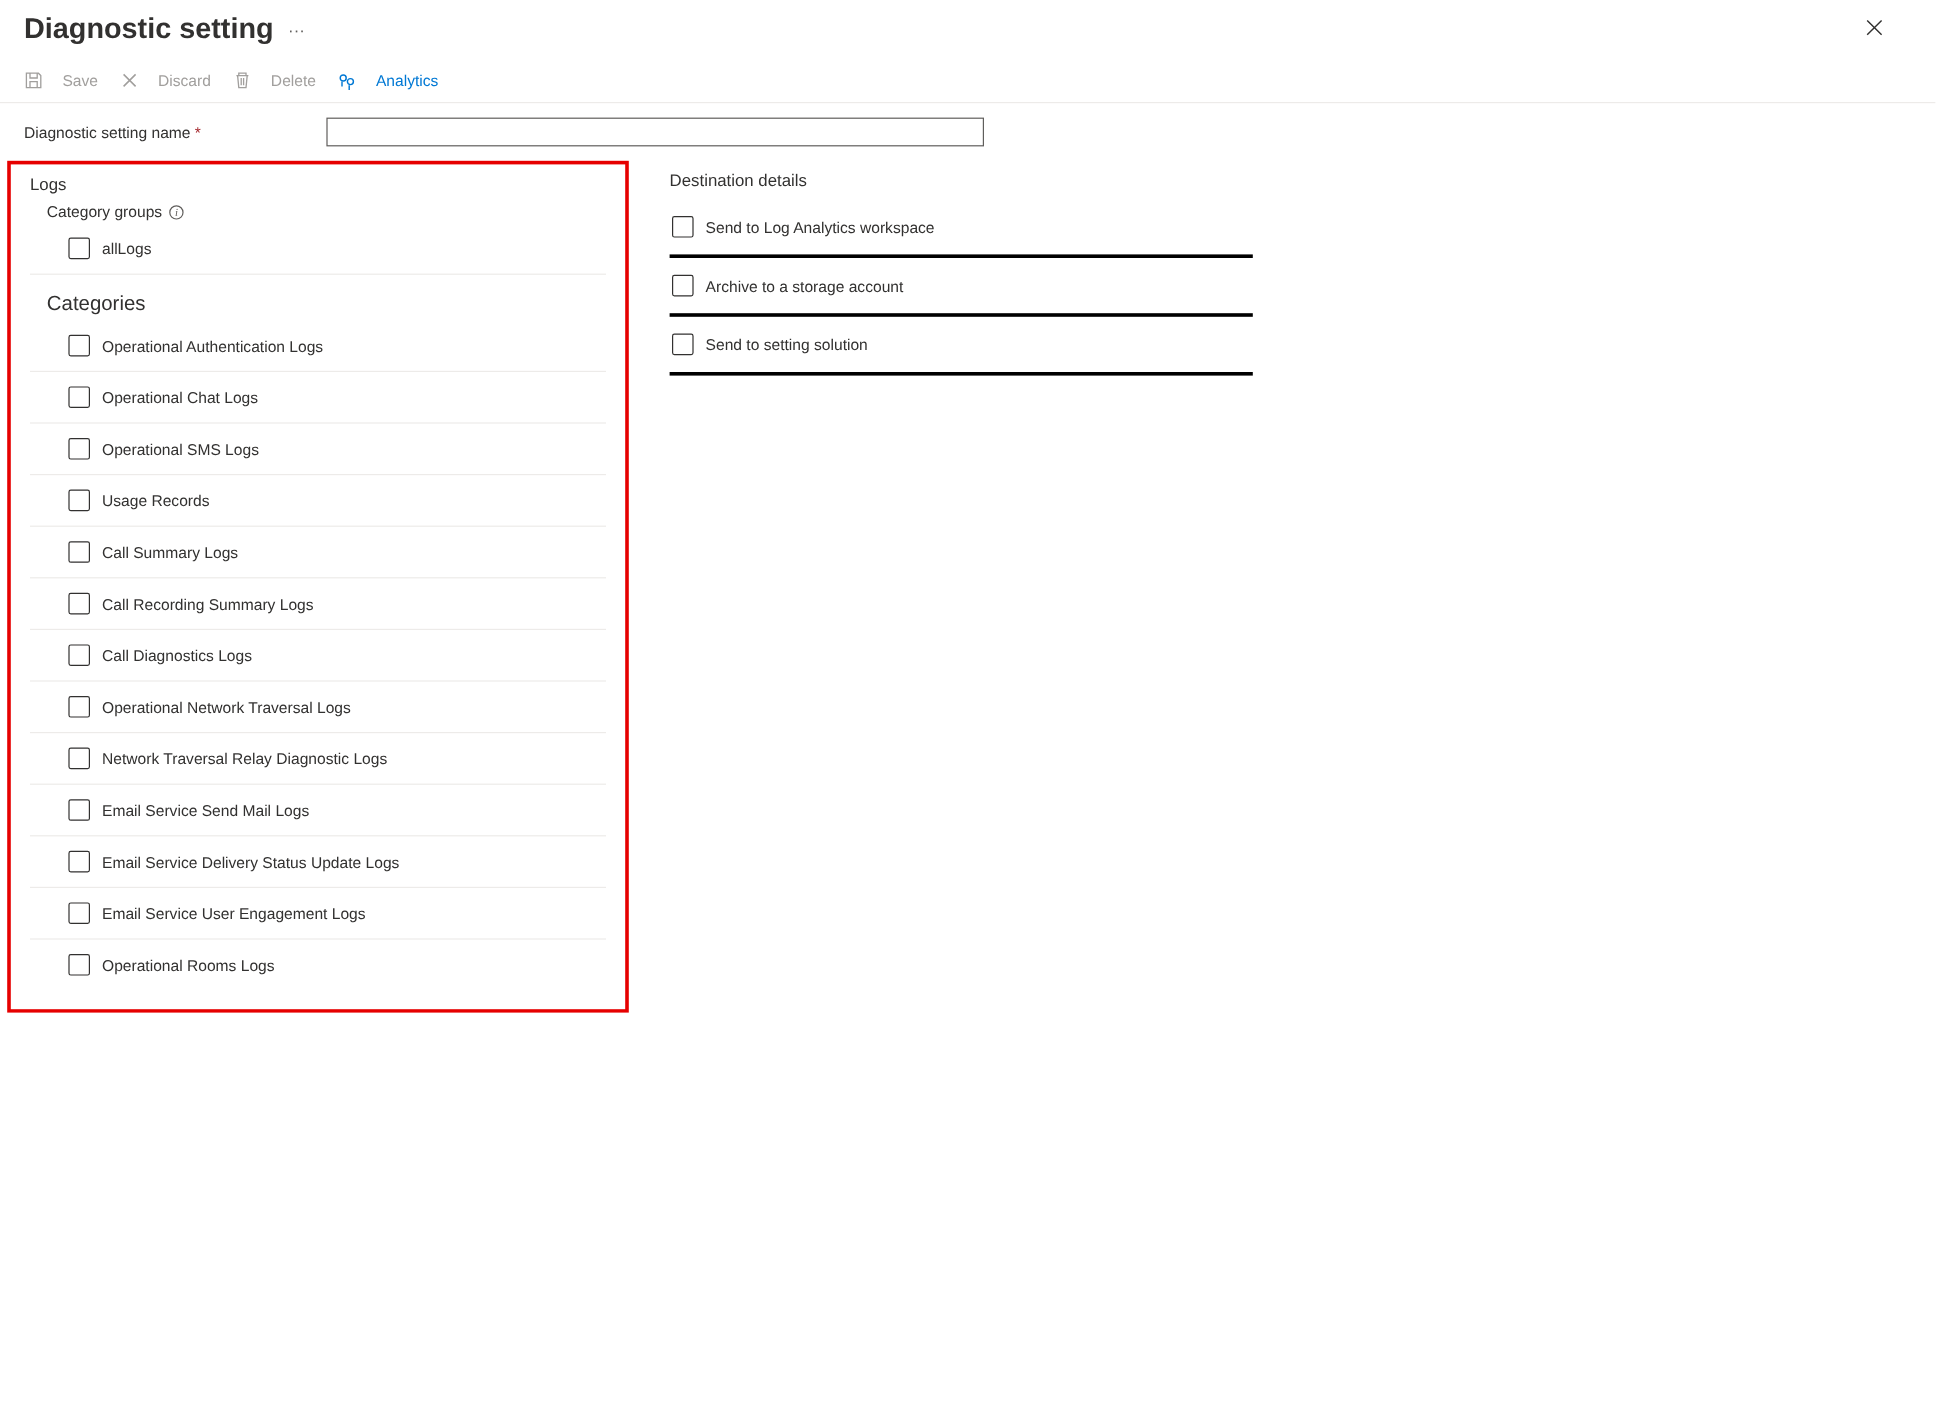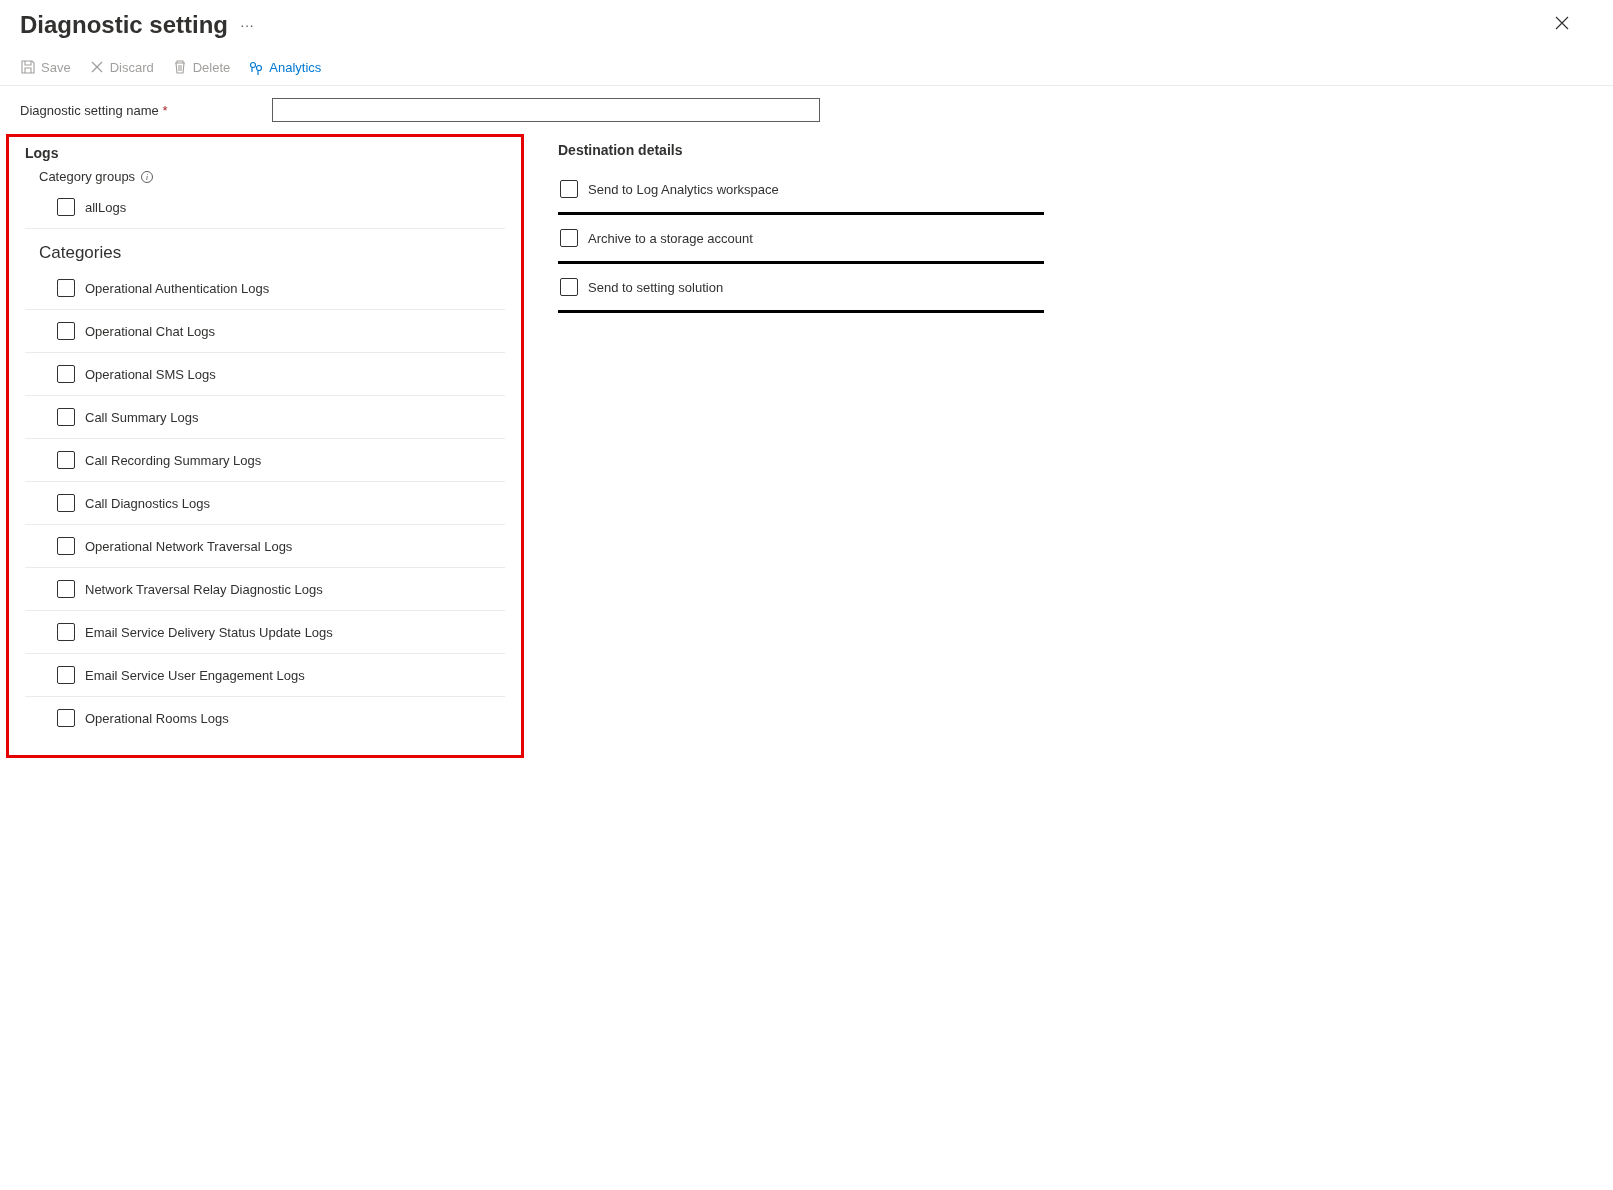--- a/index.html
+++ b/index.html
@@ -44,21 +44,21 @@
     .toolbar {
       display: flex;
       align-items: center;
       gap: 18px;
       padding: 12px 20px 10px 20px;
       border-bottom: 1px solid #edebe9;
     }
     .toolbar-btn {
       display: flex;
       align-items: center;
-      gap: 5px;
+      gap: 16px;
       font-size: 13px;
       color: #a19f9d;
       cursor: pointer;
       background: none;
       border: none;
       font-family: inherit;
     }
     .toolbar-btn.enabled {
       color: #0078d4;
     }
@@ -98,21 +98,21 @@
       border: 3px solid #e60000;
       padding: 8px 16px 16px 16px;
       margin-left: 6px;
     }
     .right-col {
       flex: 1;
       padding: 8px 20px 0 14px;
     }
     .section-title {
       font-size: 14px;
-      font-weight: 700;
+      font-weight: 400;
       color: #323130;
       margin-bottom: 8px;
     }
     .sub-label {
       font-size: 13px;
       color: #323130;
       margin: 8px 0 6px 14px;
       display: flex;
       align-items: center;
       gap: 6px;
@@ -252,37 +252,45 @@
         <div class="checkbox-row">
           <div class="checkbox"></div>
           <span>Operational Chat Logs</span>
         </div>
         <div class="checkbox-row">
           <div class="checkbox"></div>
           <span>Operational SMS Logs</span>
         </div>
         <div class="checkbox-row">
           <div class="checkbox"></div>
+          <span>Usage Records</span>
+        </div>
+        <div class="checkbox-row">
+          <div class="checkbox"></div>
           <span>Call Summary Logs</span>
         </div>
         <div class="checkbox-row">
           <div class="checkbox"></div>
           <span>Call Recording Summary Logs</span>
         </div>
         <div class="checkbox-row">
           <div class="checkbox"></div>
           <span>Call Diagnostics Logs</span>
         </div>
         <div class="checkbox-row">
           <div class="checkbox"></div>
           <span>Operational Network Traversal Logs</span>
         </div>
         <div class="checkbox-row">
           <div class="checkbox"></div>
           <span>Network Traversal Relay Diagnostic Logs</span>
+        </div>
+        <div class="checkbox-row">
+          <div class="checkbox"></div>
+          <span>Email Service Send Mail Logs</span>
         </div>
         <div class="checkbox-row">
           <div class="checkbox"></div>
           <span>Email Service Delivery Status Update Logs</span>
         </div>
         <div class="checkbox-row">
           <div class="checkbox"></div>
           <span>Email Service User Engagement Logs</span>
         </div>
         <div class="checkbox-row no-border">

